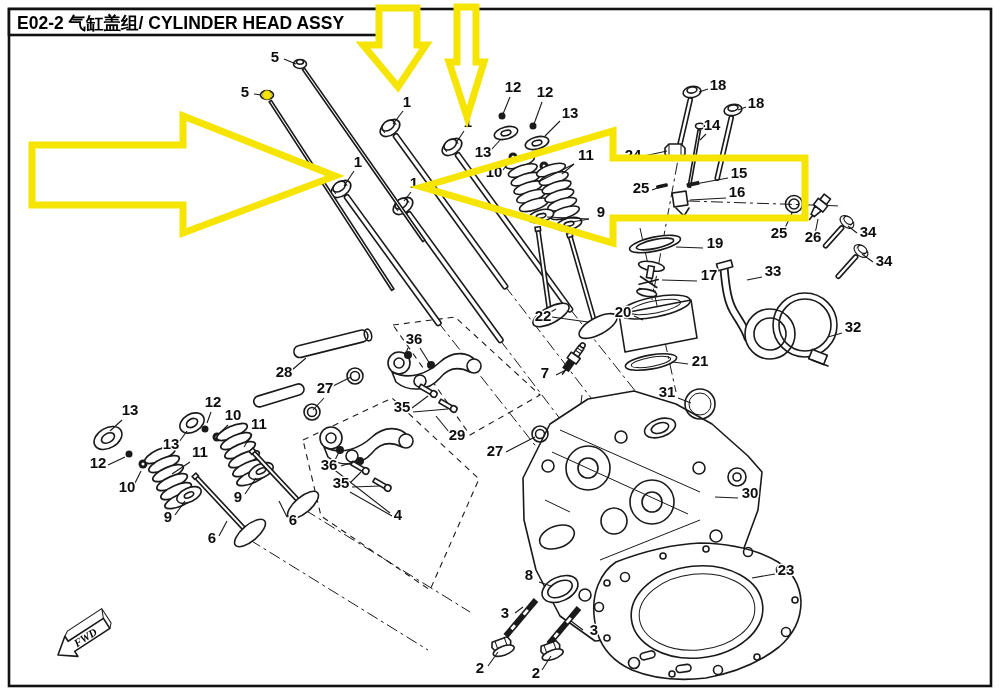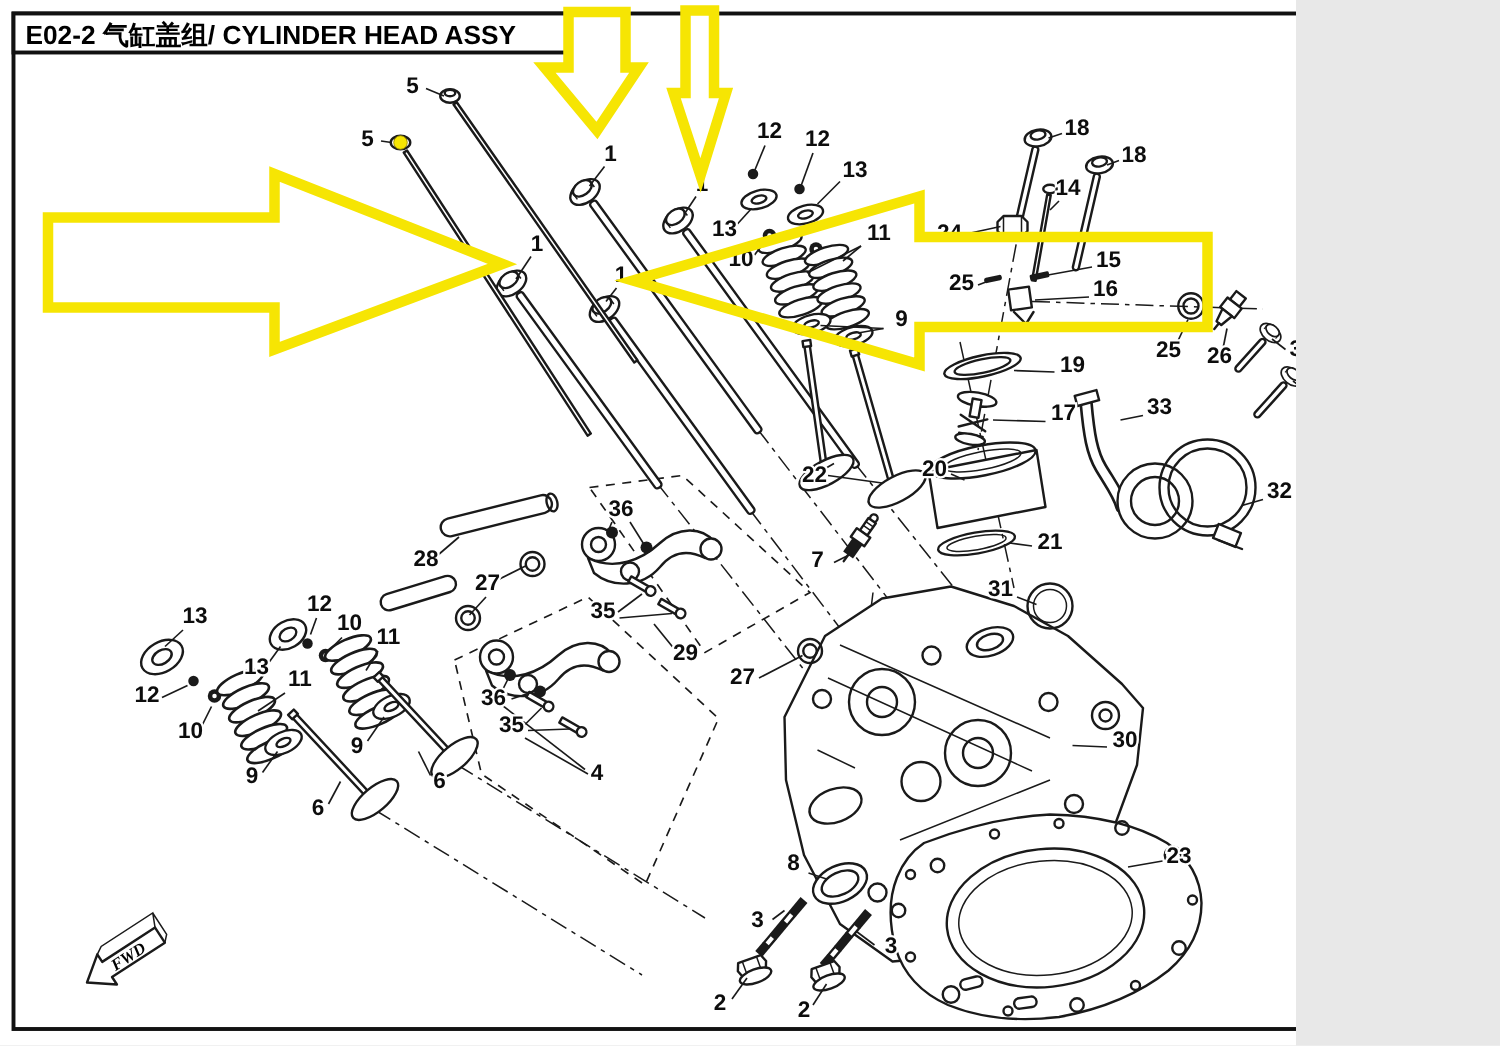--- a/index.html
+++ b/index.html
@@ -1,17 +1,17 @@
 <!DOCTYPE html>
 <html style="--ink: #1a1a1a; --hl: #f6e503; --paper: #ffffff;"><head>
 <meta charset="utf-8">
 <style>
   :root{ --ink:#1a1a1a; --hl:#f6e503; --paper:#ffffff; }
   html,body{margin:0;padding:0;background:#e8e8e8;}
-  #page{position:relative;width:864px;height:697px;background:var(--paper);
+  #page{position:relative;width:1000px;height:697px;background:var(--paper);
         font-family:"Liberation Sans",sans-serif;overflow:hidden;}
   svg{position:absolute;left:0;top:0;}
   
   .ln{fill:none;stroke:var(--ink);stroke-width:1.6;stroke-linecap:round;stroke-linejoin:round;}
   .th{fill:none;stroke:var(--ink);stroke-width:1;}
   .fw{fill:#fff;stroke:var(--ink);stroke-width:1.6;stroke-linejoin:round;}
   .fb{fill:var(--ink);stroke:none;}
   .dash{fill:none;stroke:var(--ink);stroke-width:1.1;stroke-dasharray:6 5;}
   .cdash{fill:none;stroke:var(--ink);stroke-width:1;stroke-dasharray:12 4 3 4;}
   .leader{fill:none;stroke:var(--ink);stroke-width:1.1;}

